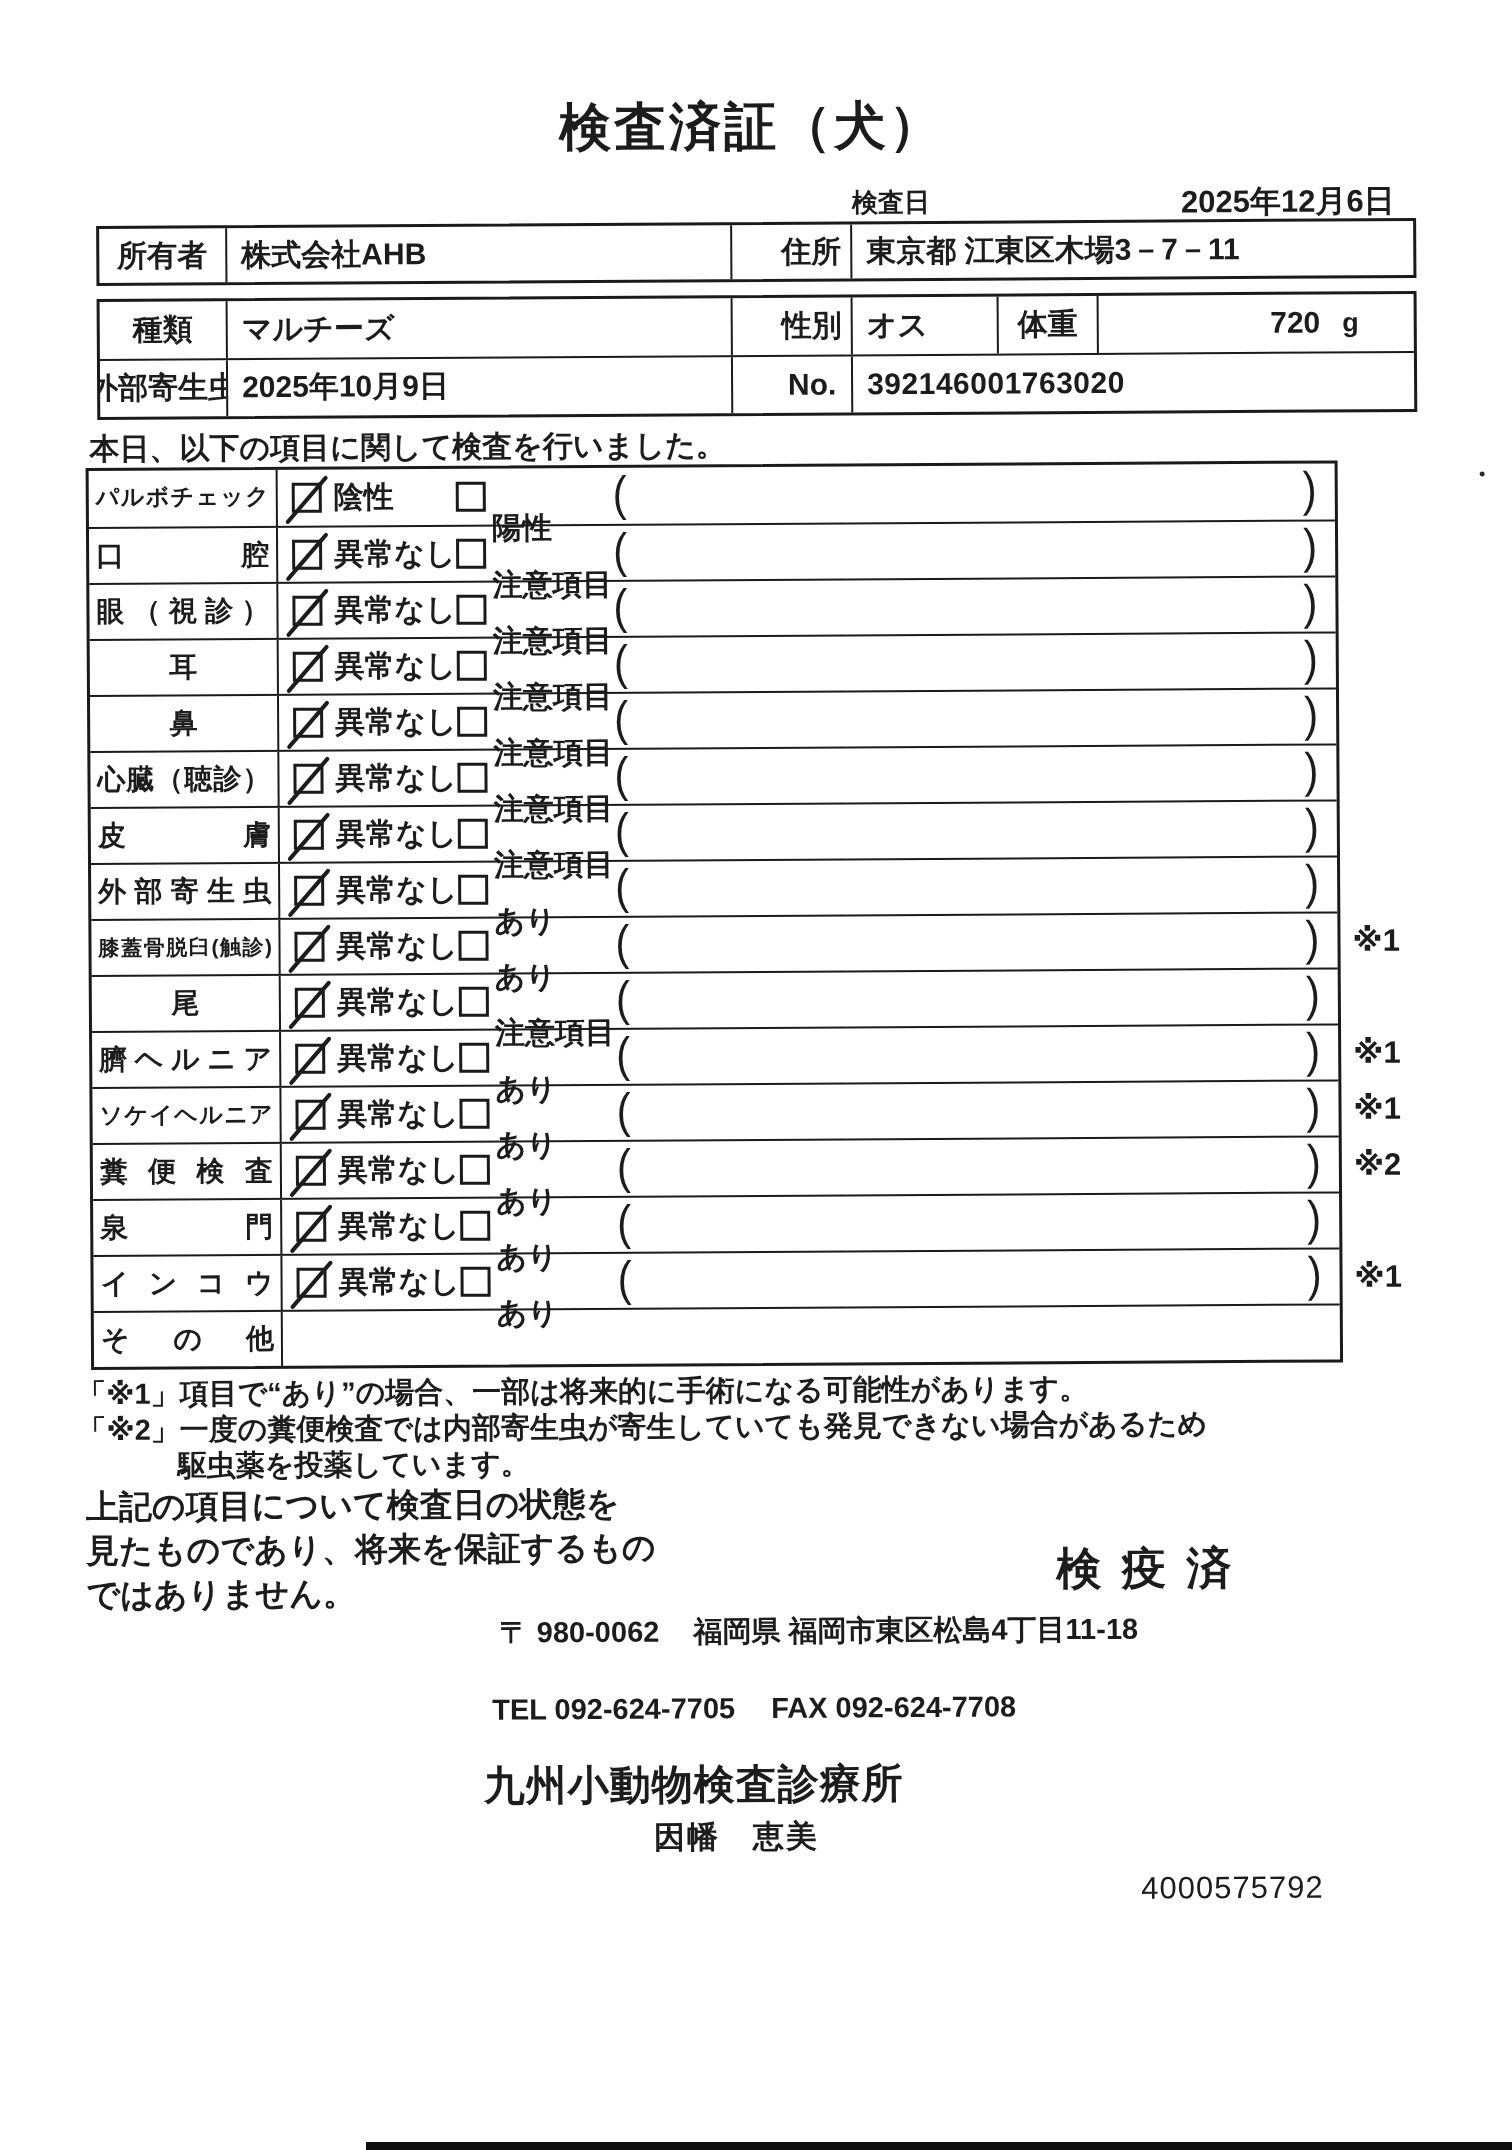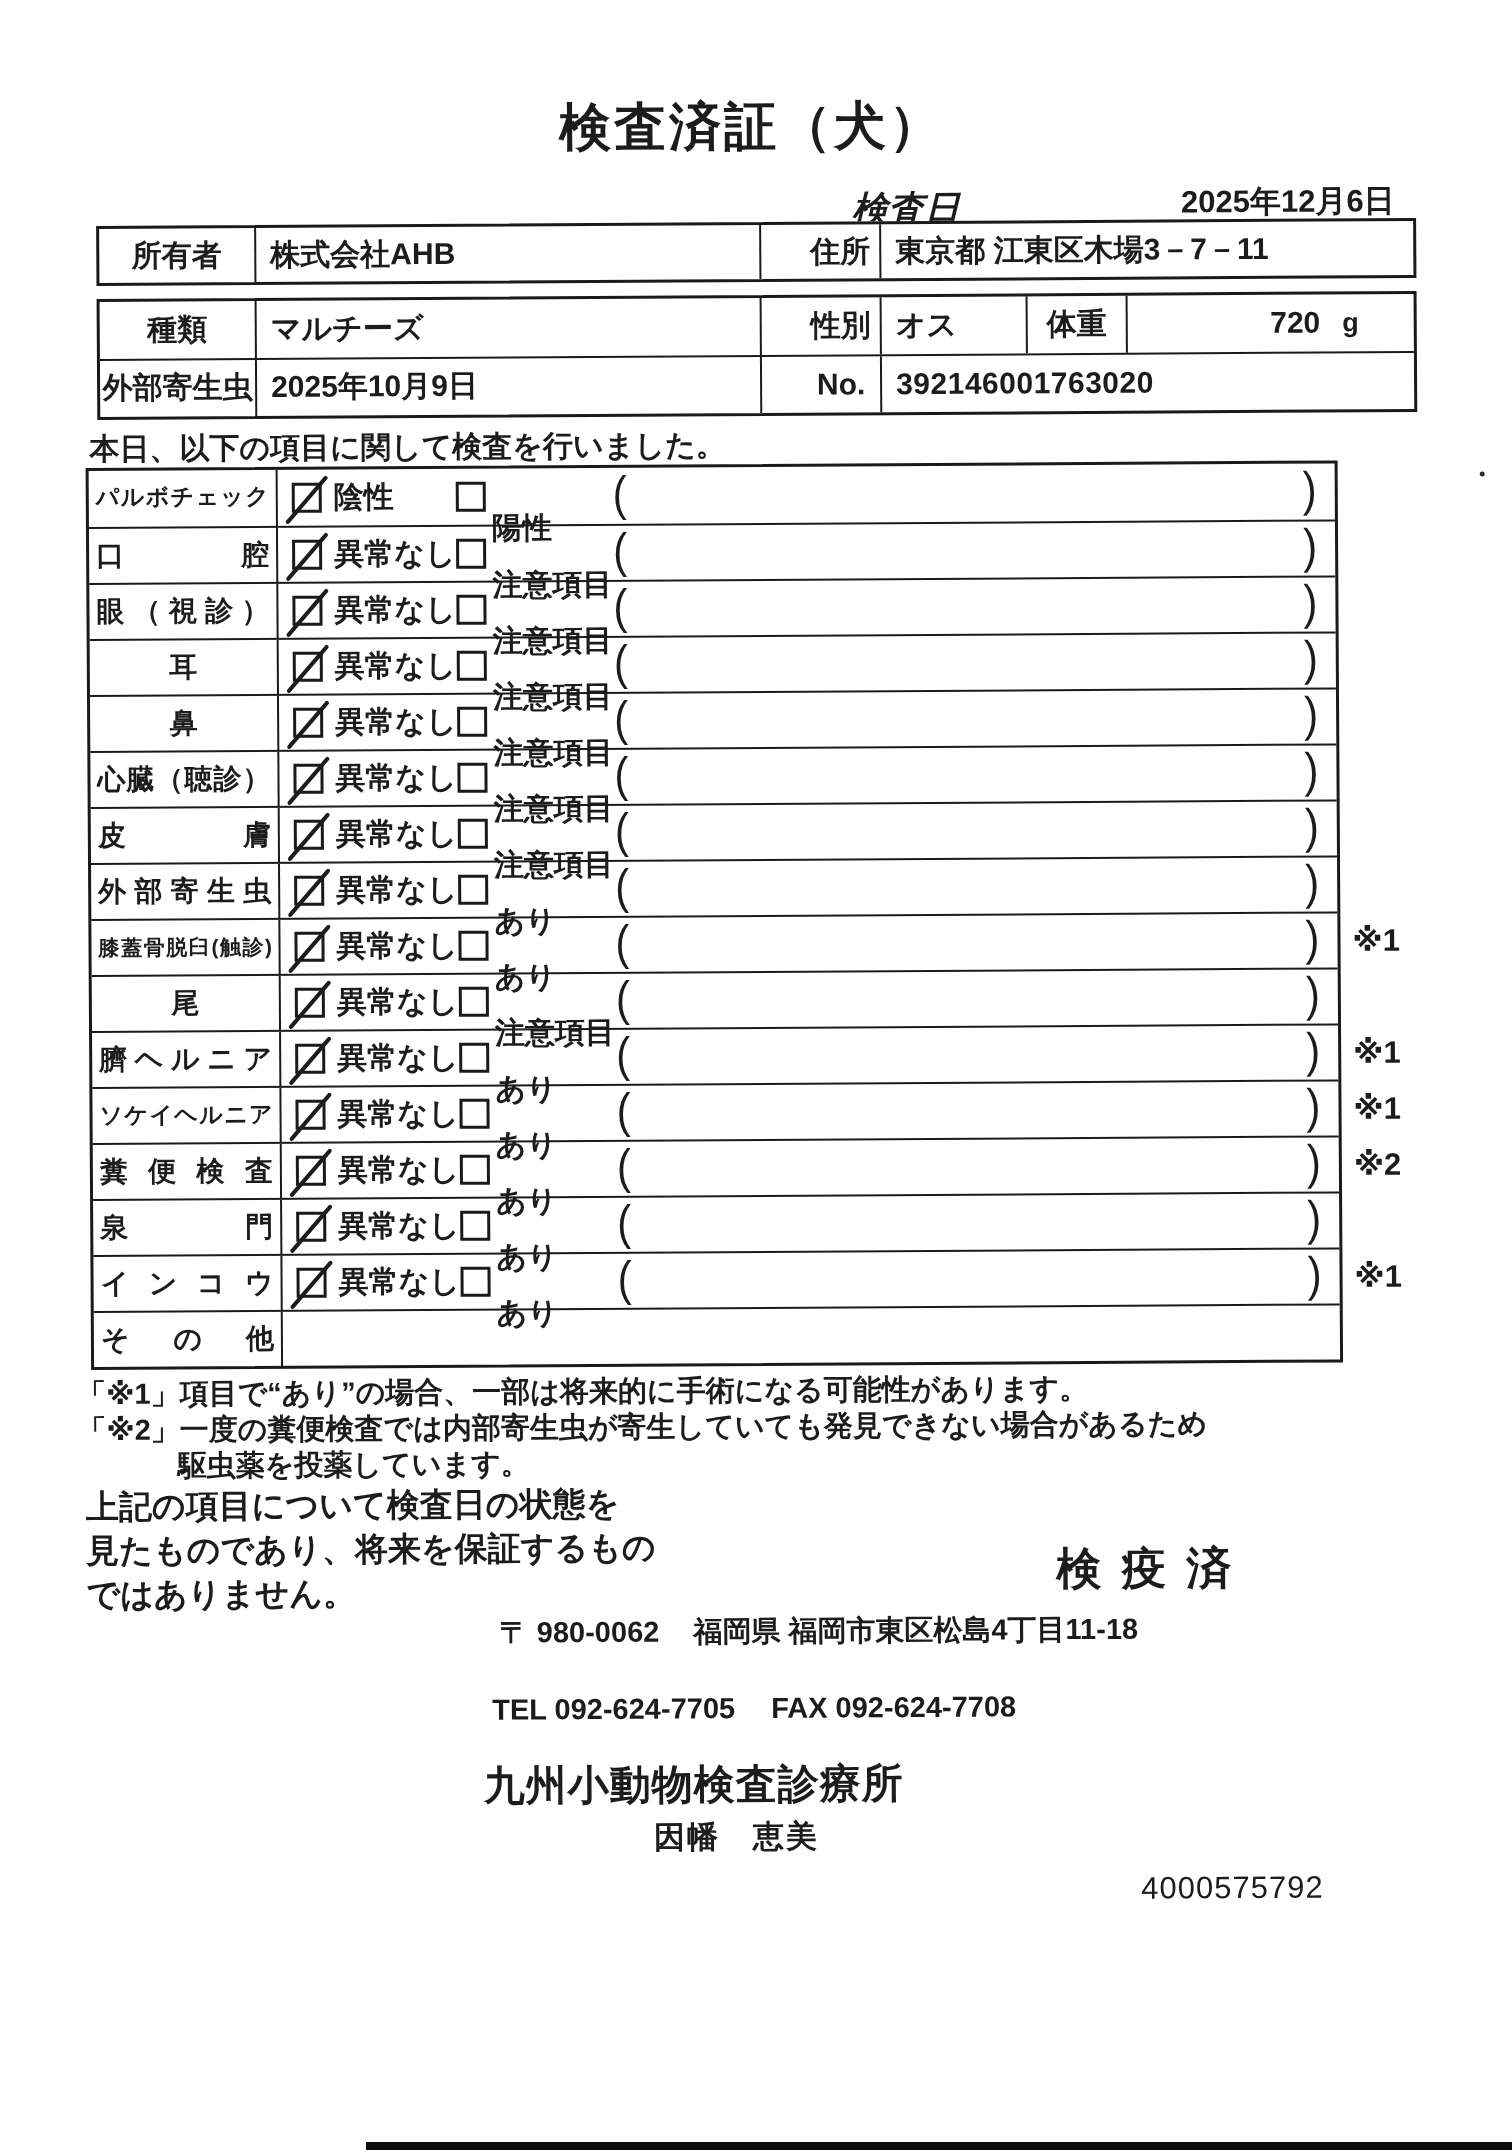--- a/index.html
+++ b/index.html
@@ -5,33 +5,33 @@
   html,body{margin:0;padding:0;background:#e8e8e8;}
   .page{
     position:relative; width:1512px; height:2150px; background:#ffffff;
     overflow:hidden; font-family:"Liberation Sans","DejaVu Sans",sans-serif;
     color:#1c1c1c; -webkit-font-smoothing:antialiased;
   }
   .content{position:absolute; inset:0; transform:rotate(-0.35deg); transform-origin:50% 40%;}
   .abs{position:absolute;}
   
   .title{left:0; top:92px; width:100%; text-align:center; font-size:52px; font-weight:700; letter-spacing:3px;}
-  .datelabel{left:856px; top:186px; font-size:36px; font-weight:600;font-style:italic;}
+  .datelabel{left:856px; top:186px; font-size:26px; font-weight:600;}
   .dateval{left:1185px; top:184px; font-size:31px; font-weight:600;}
   
   .itbl{display:flex; border:3px solid #1a1a1a; box-sizing:border-box; background:#fff;}
   .itbl .cell{border-left:2.5px solid #1a1a1a; box-sizing:border-box; display:flex; align-items:center; font-size:30px; font-weight:600; overflow:hidden; white-space:nowrap;}
   .itbl .cell:first-child{border-left:none;}
   .itbl .lab{justify-content:center;}
   .itbl .val{padding-left:14px;}
   .tblA{left:100px; top:222px; width:1320px; height:60px;}
   .tblB{left:100px; top:295px; width:1320px; height:121px; flex-direction:column;}
   .tblB .irow{display:flex; flex:1; box-sizing:border-box;}
   .tblB .irow + .irow{border-top:2.5px solid #1a1a1a;}
-  .w155{width:155px;} .w505{width:505px;} .w120{width:120px;padding-left:40px;} .w140{width:146px;} .w100{width:100px;}
+  .w155{width:126px;} .w505{width:505px;} .w120{width:120px;padding-left:40px;} .w140{width:146px;} .w100{width:100px;}
   .flex1{flex:1;}
   .wval{justify-content:flex-end; padding-right:55px;}
   .wunit{font-size:27px; margin-left:22px; font-weight:600;}
   .numval{font-size:31px; letter-spacing:.5px;}
   
   .intro{left:92px; top:425px; font-size:30px; font-weight:600;}
   
   .ctbl{left:88px; top:464px; width:1252px; border:3px solid #1a1a1a; box-sizing:border-box; background:#fff;}
   .crow{position:relative; display:flex; height:56px; box-sizing:border-box;}
   .crow + .crow{border-top:2.5px solid #1a1a1a;}

